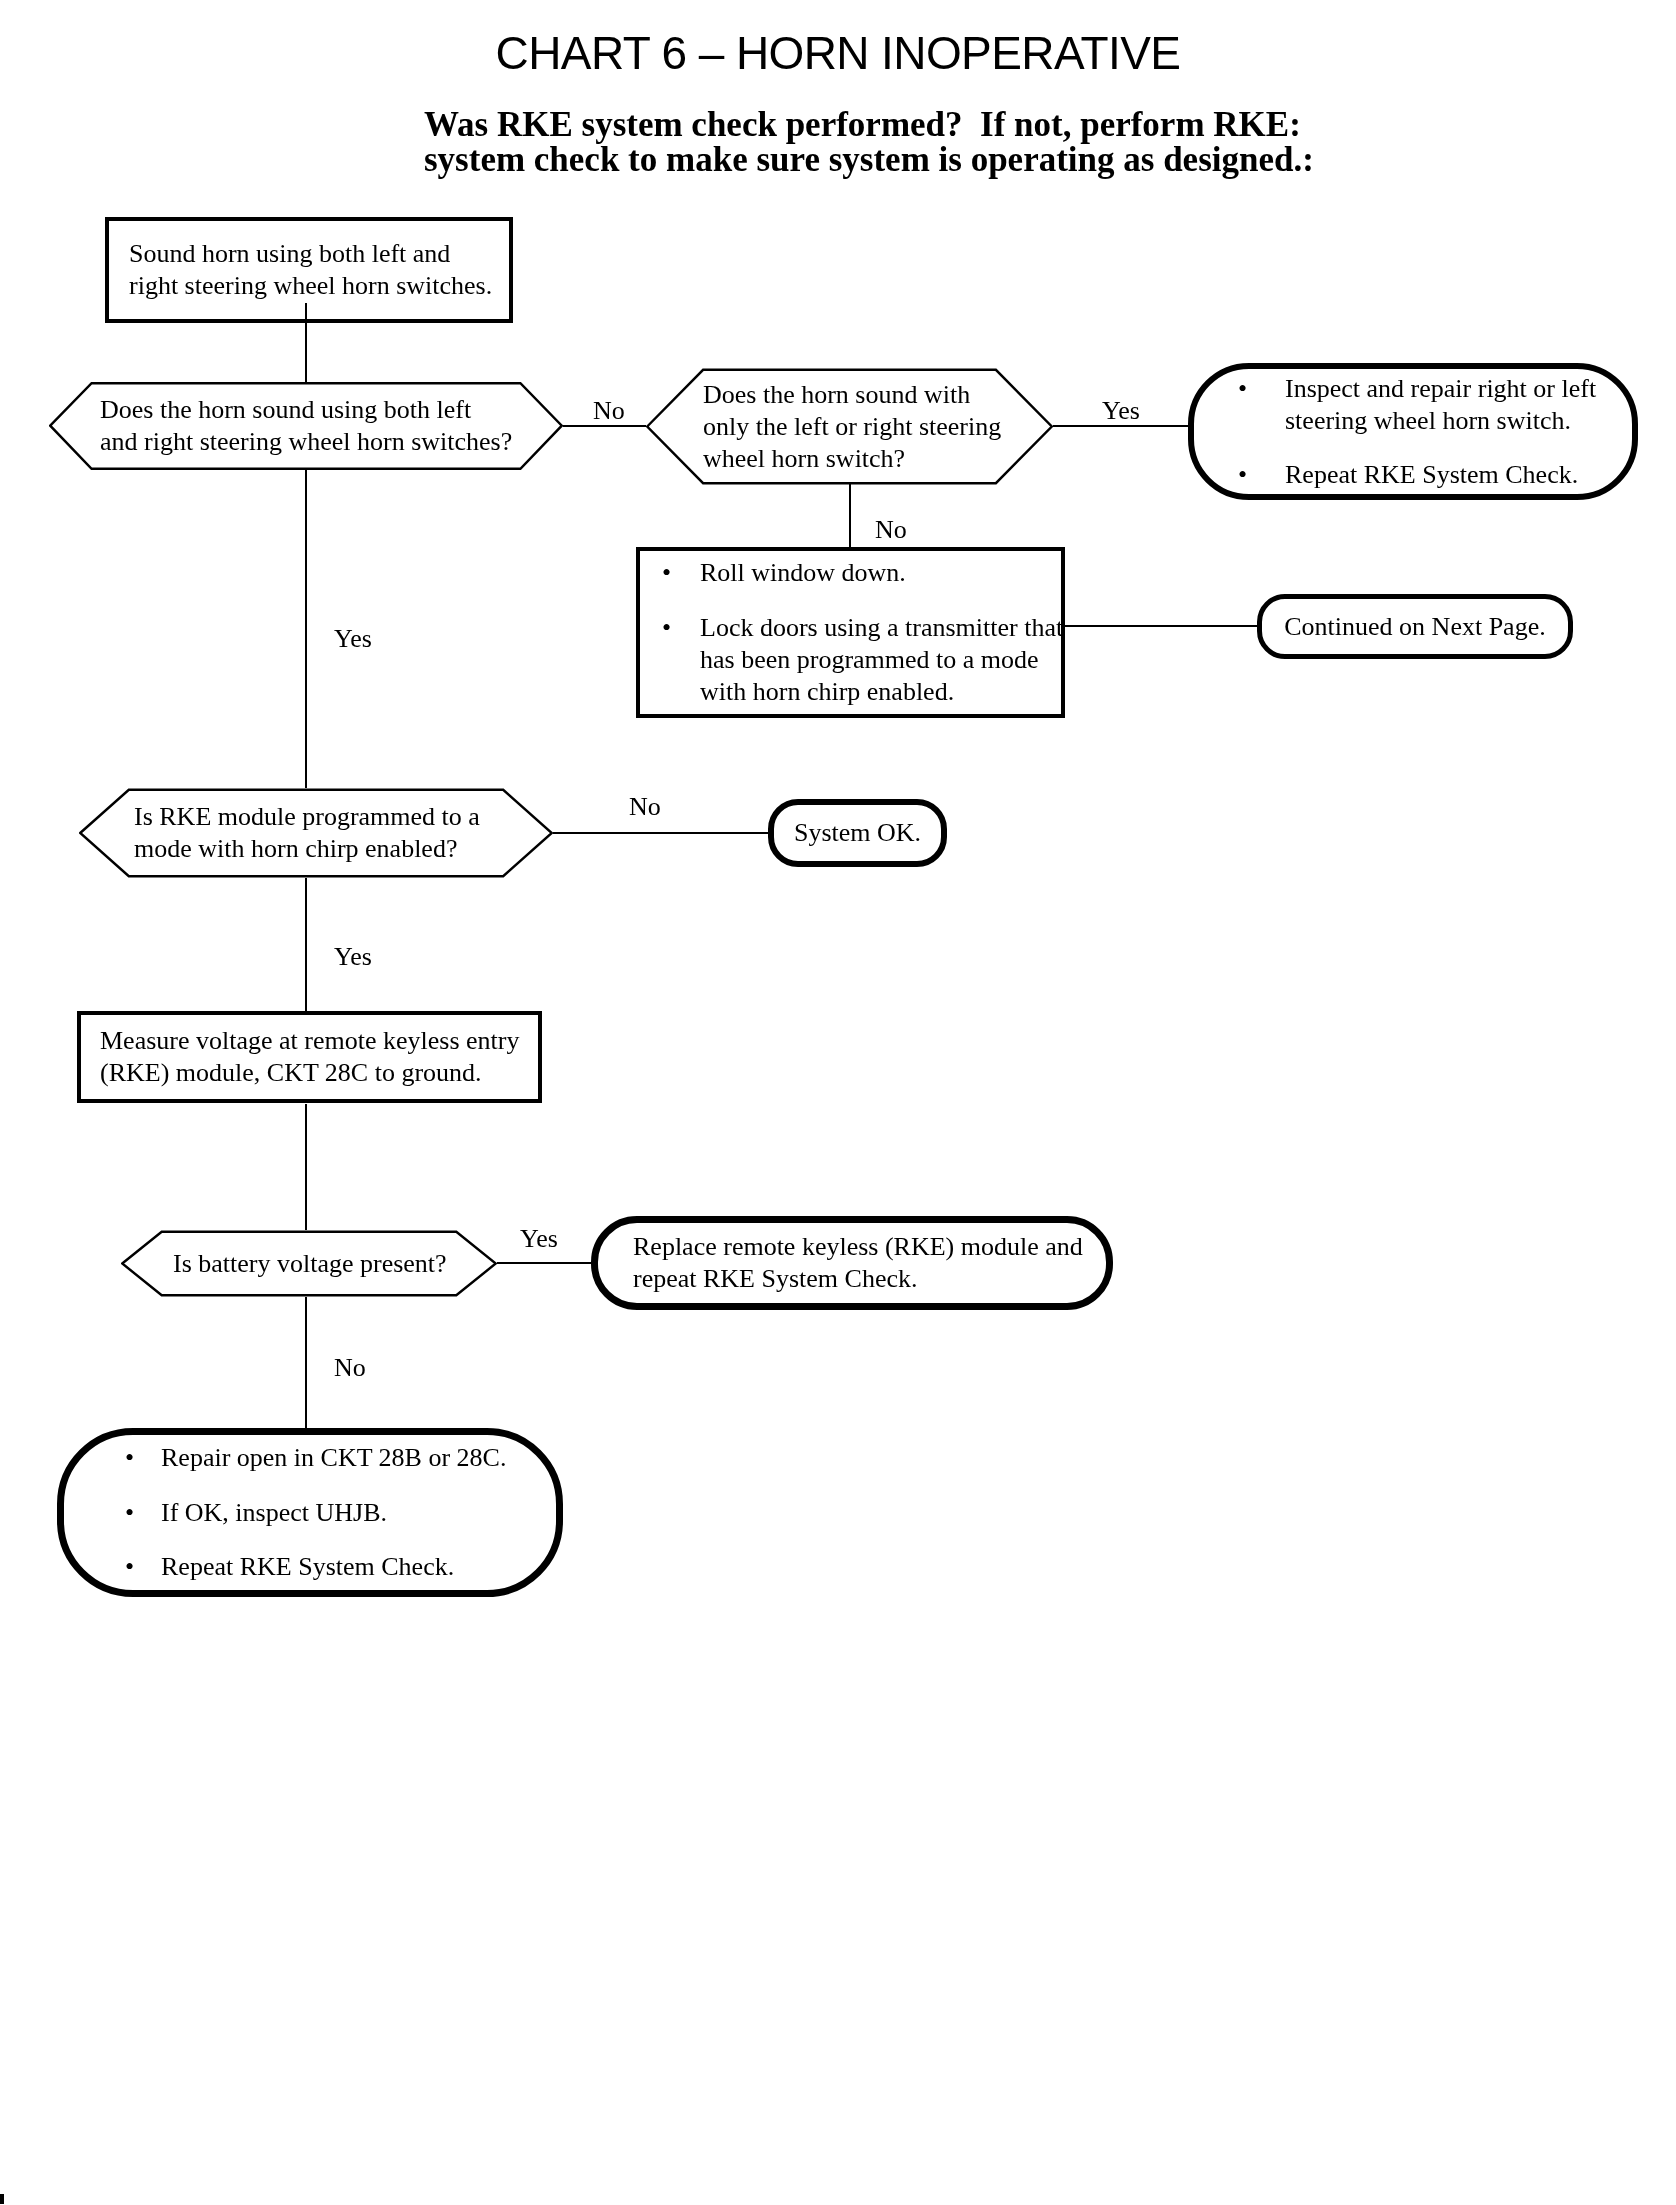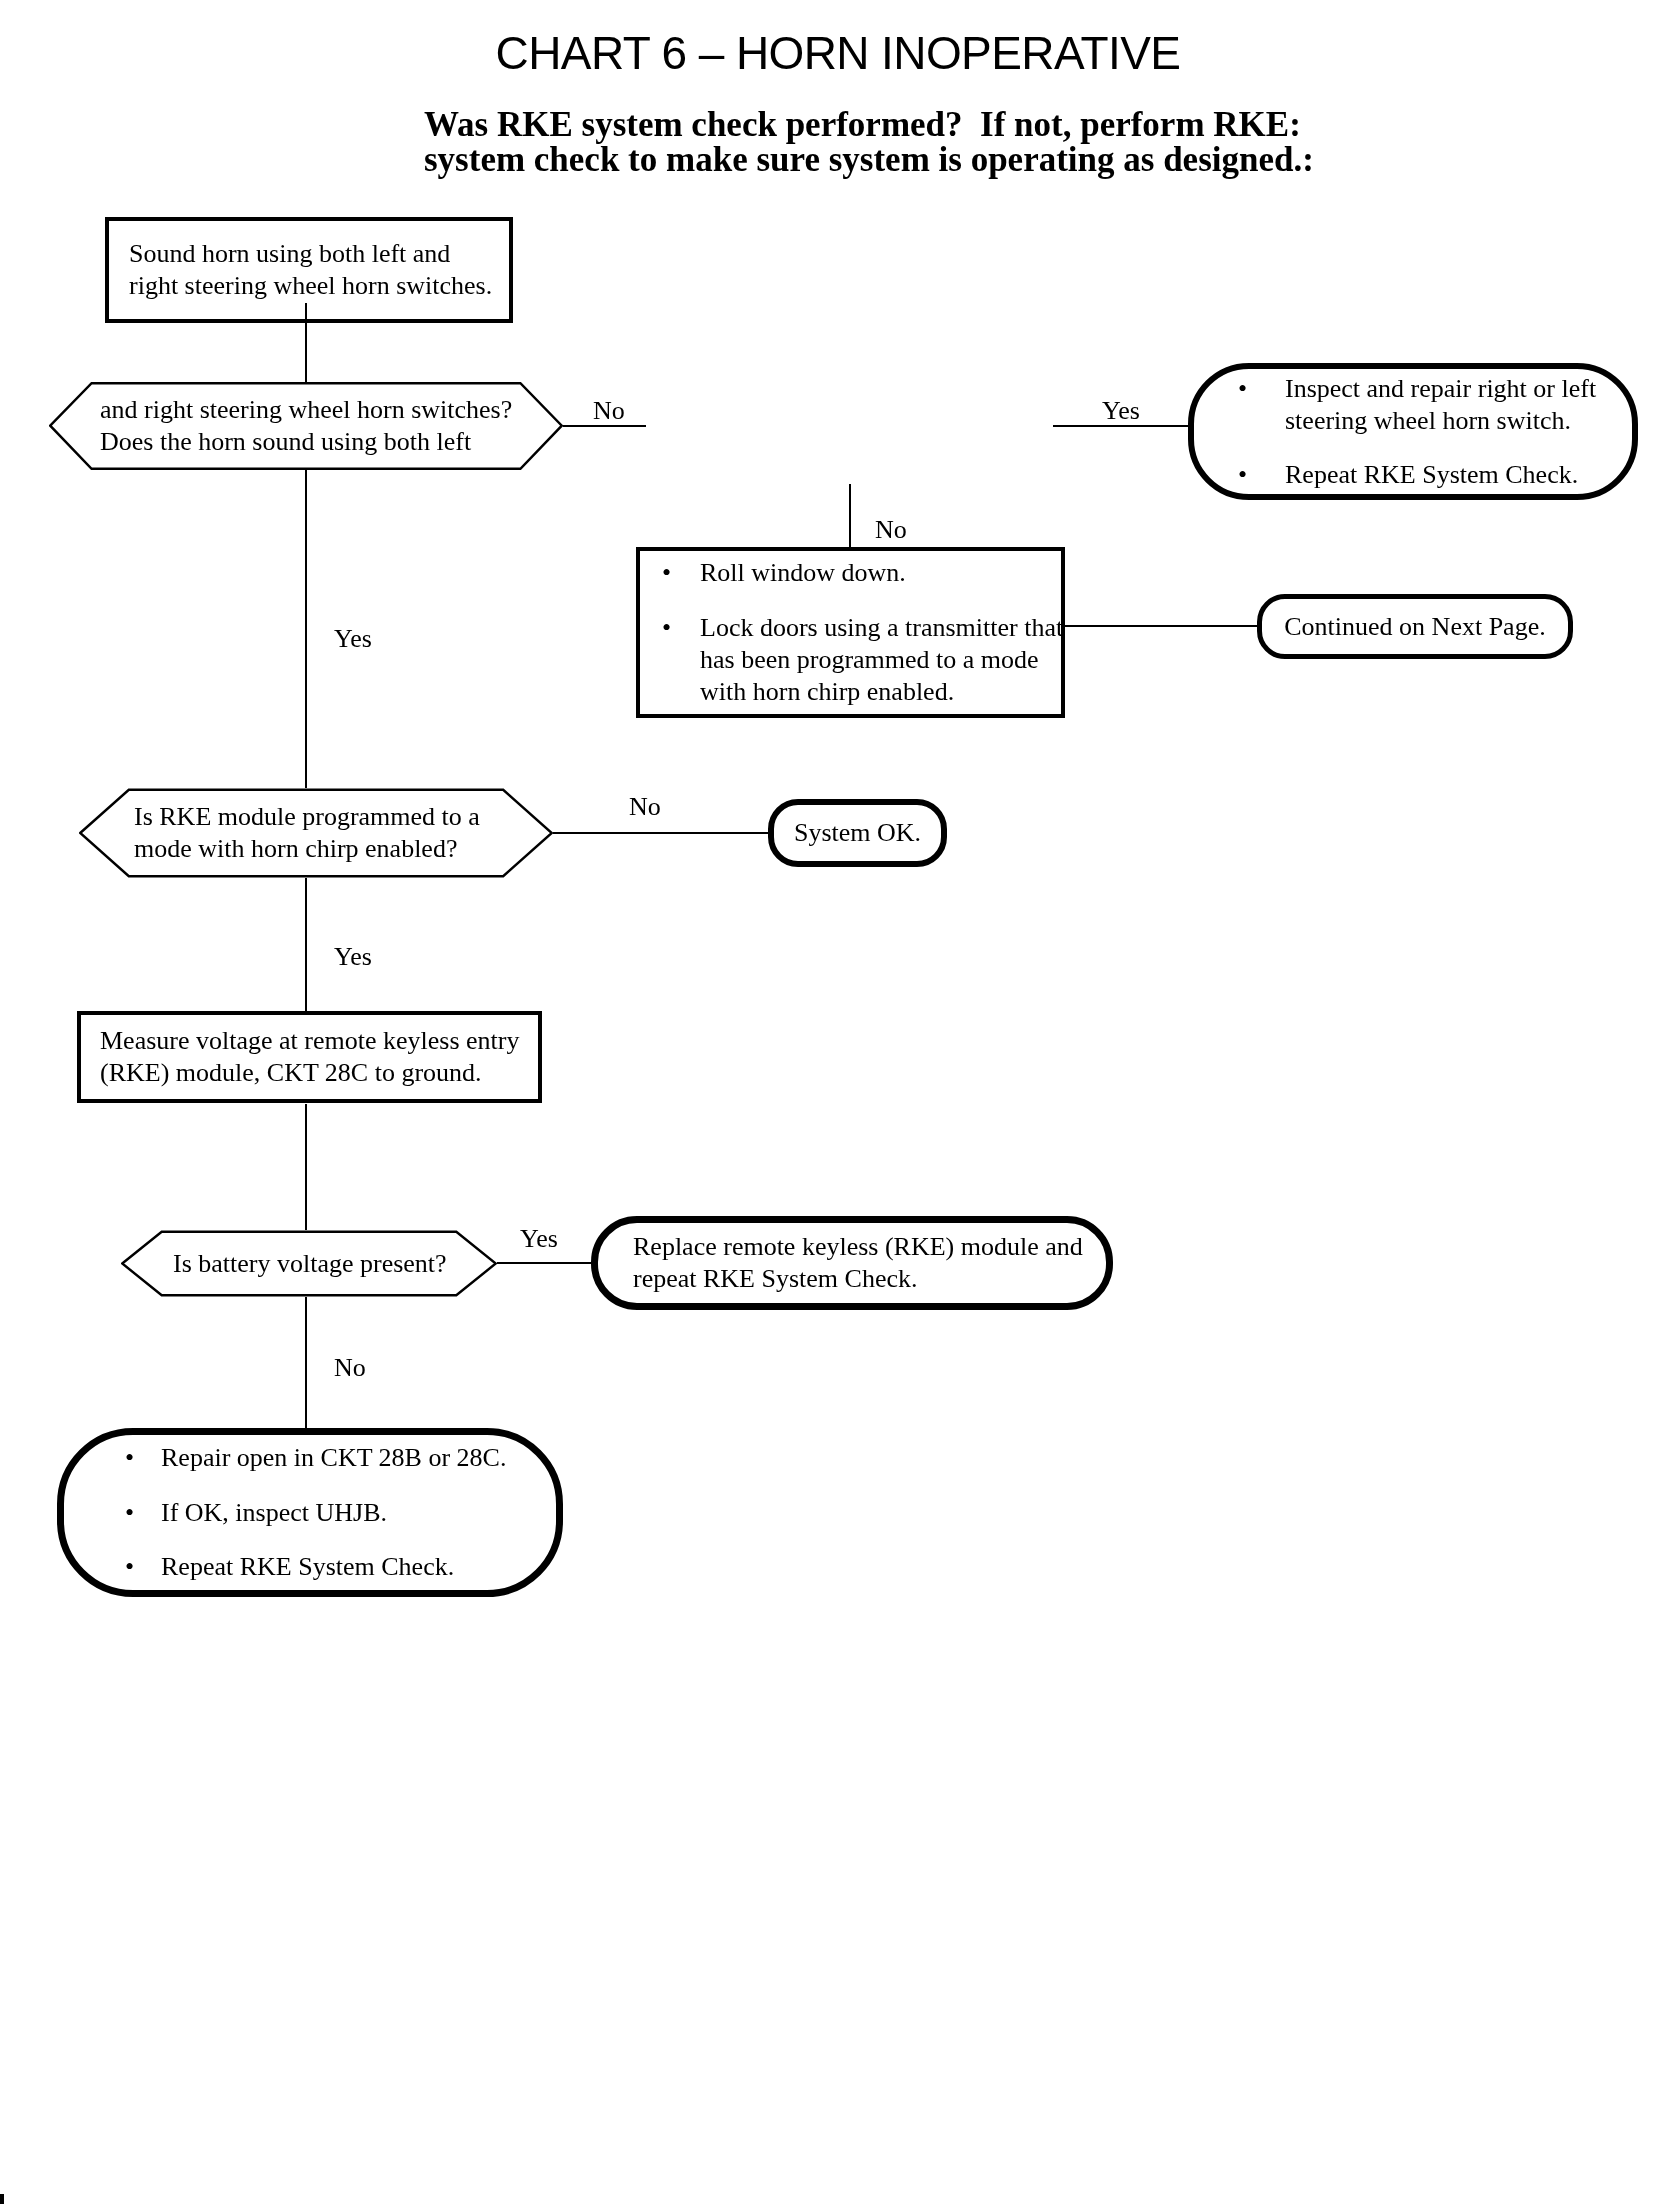--- a/index.html
+++ b/index.html
@@ -97,28 +97,38 @@
     <span class="line">right steering wheel horn switches.</span>
   </div>
 
   <div class="vl" id="vl-1"></div>
 
   <div class="hexnode" id="hex-both">
     <svg viewBox="0 0 845 145" preserveAspectRatio="none">
       <polygon points="2,72 70,2 775,2 843,72 775,143 70,143" fill="#ffffff" stroke="#000000" stroke-width="4"></polygon>
     </svg>
     <div class="node-text">
+      <span class="line">Does the horn sound using both left</span>
       <span class="line">and right steering wheel horn switches?</span>
-      <span class="line">Does the horn sound using both left</span>
     </div>
   </div>
 
   <div class="blabel" id="lbl-no1">No</div>
   <div class="hl" id="hl-1"></div>
 
+  <div class="hexnode" id="hex-single">
+    <svg viewBox="0 0 670 192" preserveAspectRatio="none">
+      <polygon points="2,96 94,3 576,3 668,96 576,189 94,189" fill="#ffffff" stroke="#000000" stroke-width="4"></polygon>
+    </svg>
+    <div class="node-text">
+      <span class="line">Does the horn sound with</span>
+      <span class="line">only the left or right steering</span>
+      <span class="line">wheel horn switch?</span>
+    </div>
+  </div>
 
   <div class="blabel" id="lbl-yes1">Yes</div>
   <div class="hl" id="hl-2"></div>
 
   <div class="term node-text" id="term-inspect">
     <div class="bullet-row">
       <span class="bullet">•</span>
       <span>
         <span class="line">Inspect and repair right or left</span>
         <span class="line">steering wheel horn switch.</span>

